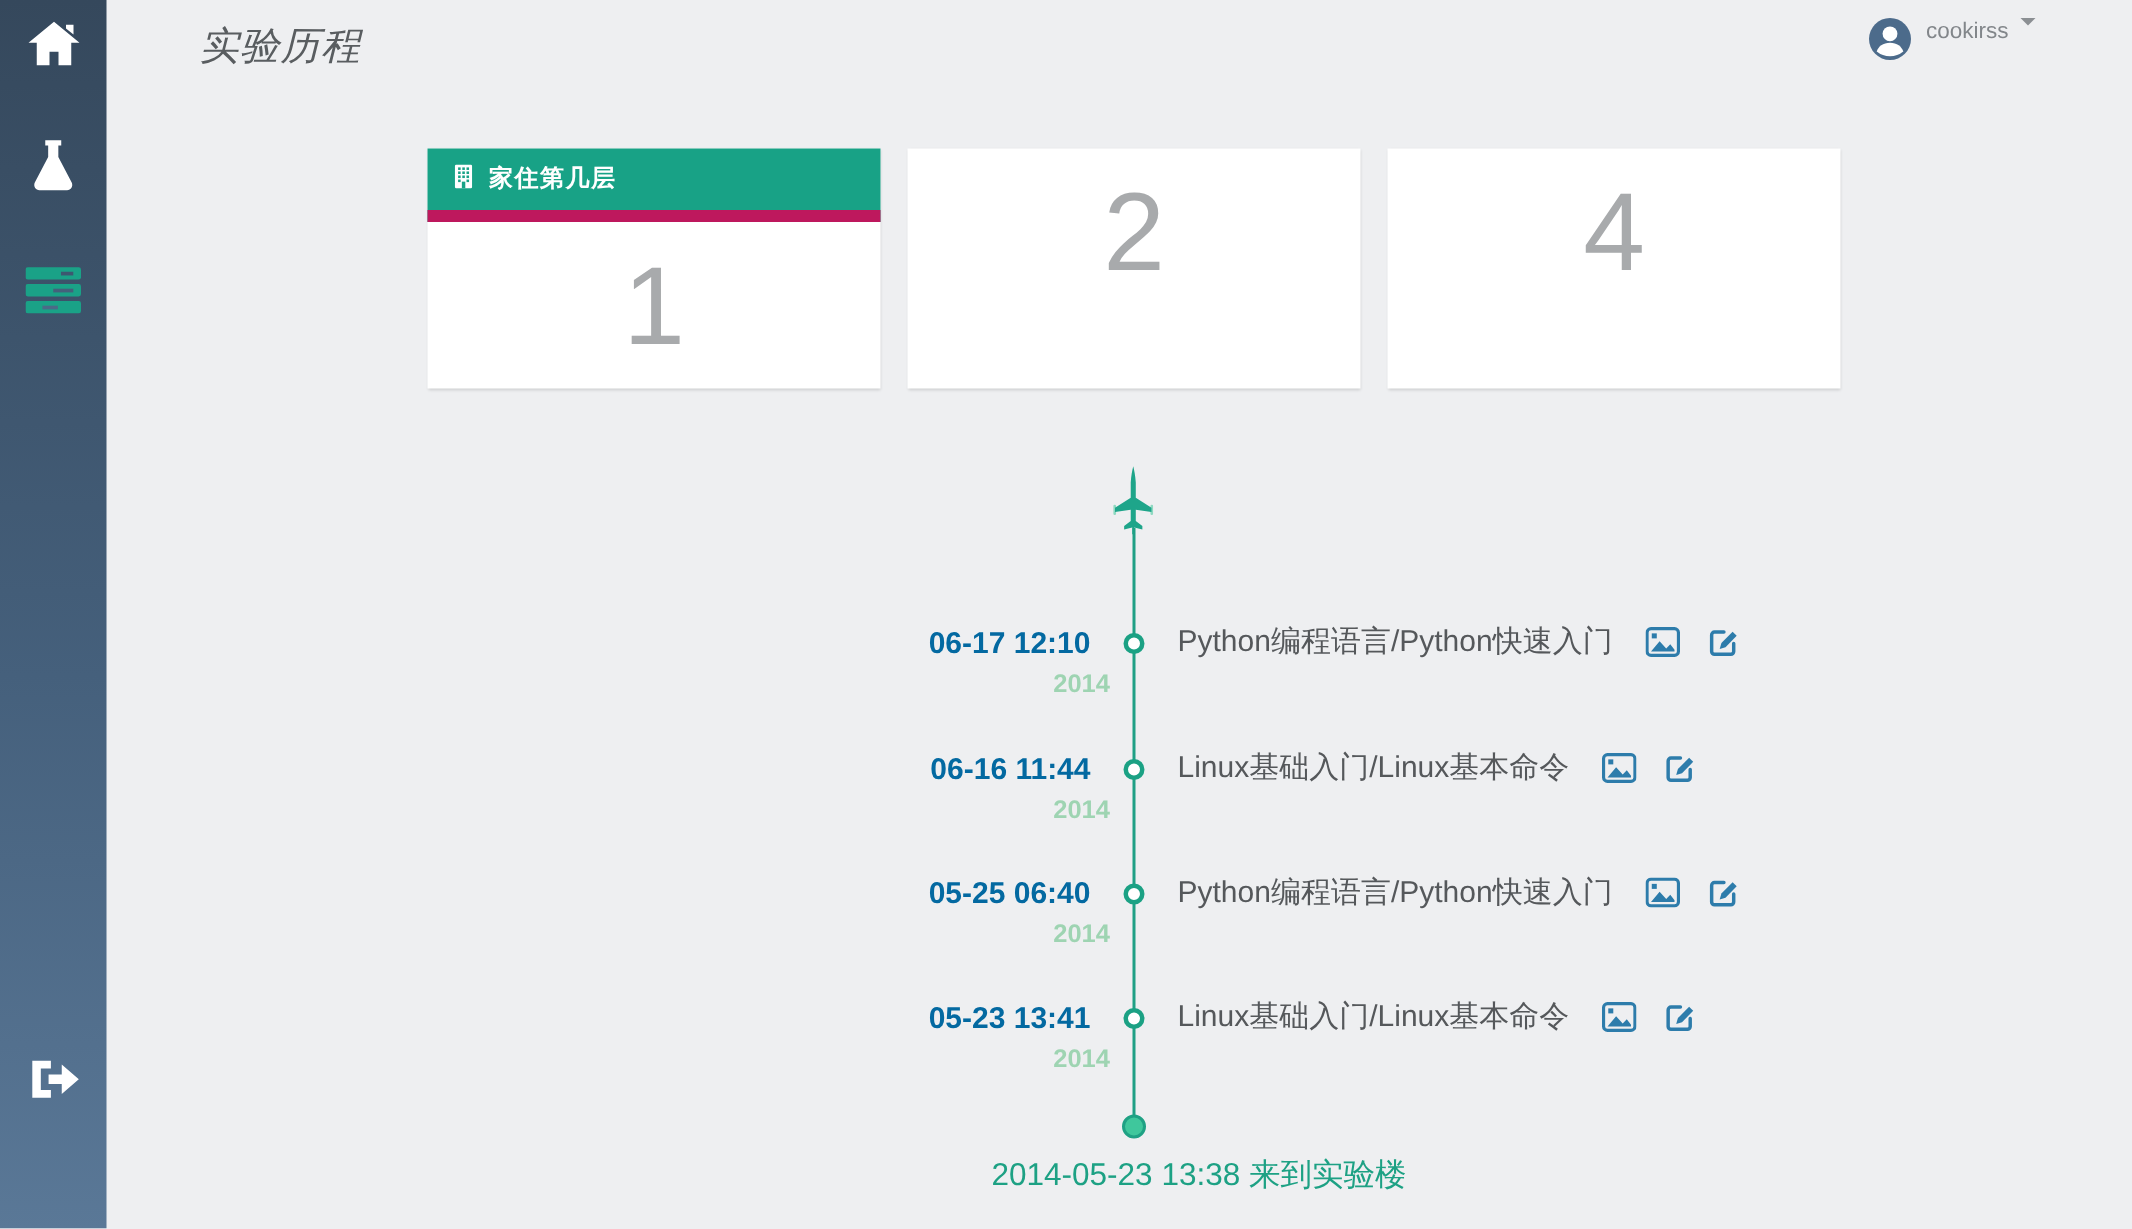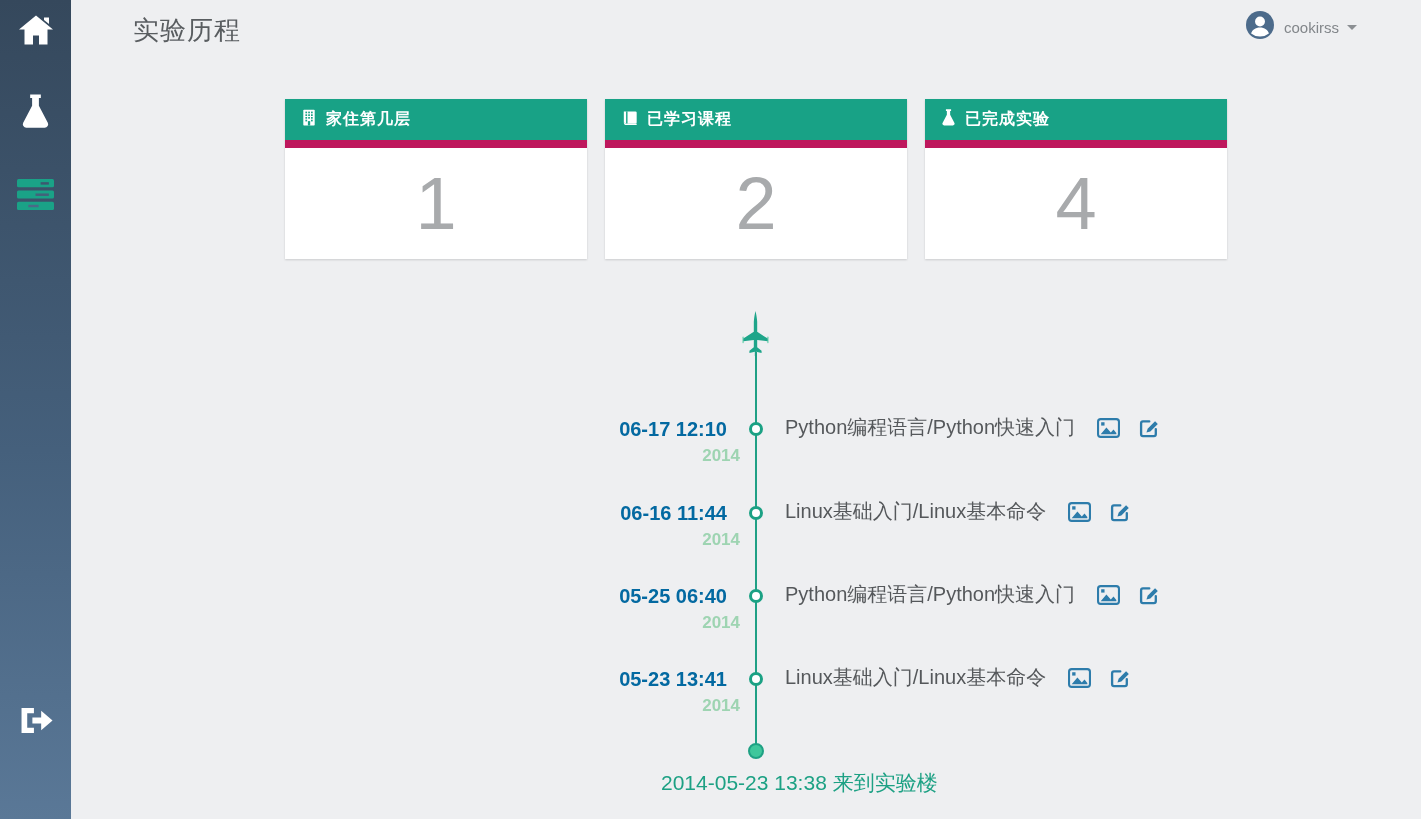--- a/index.html
+++ b/index.html
@@ -24,21 +24,21 @@
     cursor:pointer;
   }
 
   
   .page-title {
     position:absolute; left:133px; top:13px;
     font-size:26px; color:#595d60; letter-spacing:1px;
   }
   .user-box {
     position:absolute; left:1246px; top:12px; height:30px;
-    display:flex; align-items:center; cursor:pointer;
+    display:flex; cursor:pointer;
   }
   .user-name {
     margin-left:10px; font-size:15px; color:#82868a;
   }
   .caret {
     margin-left:8px; width:0; height:0;
     border-left:5px solid transparent; border-right:5px solid transparent;
     border-top:5px solid #8b8f93;
   }
 
@@ -137,21 +137,21 @@
     <div class="side-item" style="top:698px;">
       <span>
         <svg width="38" height="31" viewBox="0 0 34 30">
           <path d="M3 3 h12 v5 H8.5 v14 H15 v5 H3 Z" fill="#ffffff"></path>
           <path d="M13.5 12 h8.5 V5.5 L33 15 l-11 9.5 V18 h-8.5 Z" fill="#ffffff"></path>
         </svg>
       </span>
     </div>
   </nav>
 
-  <h1 class="page-title" style="font-weight:normal;margin:0;">实验历程</h1>
+  <h1 class="page-title" style="font-weight:normal;margin:0;font-style:italic;">实验历程</h1>
 
   <div class="user-box">
     <span>
       <svg width="28" height="28" viewBox="0 0 30 30">
         <circle cx="15" cy="15" r="15" fill="#4c6b8b"></circle>
         <circle cx="15" cy="11.3" r="5.3" fill="#ffffff"></circle>
         <path d="M15 17.6 c4.9 0 8.5 2.7 9.5 6.4 A15 15 0 0 1 5.5 24 c1 -3.7 4.6 -6.4 9.5 -6.4 Z" fill="#ffffff"></path>
       </svg>
     </span>
     <span class="user-name">cookirss</span>
@@ -180,42 +180,24 @@
               <rect x="6.9" y="11.6" width="2.3" height="4.4"></rect>
             </g>
           </svg>
         </span>
         <span class="card-label">家住第几层</span>
       </div>
       <div class="card-body">1</div>
     </div>
 
     <div class="card">
-      <div class="card-head">
-        <span>
-          <svg width="17" height="16" viewBox="0 0 18 16">
-            <path d="M3 1 h12.3 a1.3 1.3 0 0 1 1.3 1.3 v10.4 a1.3 1.3 0 0 1 -1.3 1.3 H5.8 A2.8 2.8 0 0 1 3 11.2 Z" fill="#ffffff"></path>
-            <rect x="5.4" y="1" width="1.5" height="13" fill="#18a286"></rect>
-            <path d="M3 11.2 a2.8 2.8 0 0 0 2.8 2.8 h10.8 v1.5 H5.8 A2.8 2.8 0 0 1 3 12.7 Z" fill="#ffffff"></path>
-          </svg>
-        </span>
-        <span class="card-label">已学习课程</span>
-      </div>
       <div class="card-body">2</div>
     </div>
 
     <div class="card">
-      <div class="card-head">
-        <span>
-          <svg width="15" height="17" viewBox="0 0 32 36">
-            <path d="M10.5 0.5 h11 v3.5 h-2 v8 l9.2 17.6 a3.6 3.6 0 0 1 -3.2 5.2 H6.5 a3.6 3.6 0 0 1 -3.2 -5.2 L12.5 12 V4 h-2 Z" fill="#ffffff"></path>
-          </svg>
-        </span>
-        <span class="card-label">已完成实验</span>
-      </div>
       <div class="card-body">4</div>
     </div>
 
   </div>
 
   <div class="tl-plane">
     <svg width="27" height="49" viewBox="0 0 40 72">
       <rect x="0.4" y="39" width="2.6" height="10" rx="1.2" fill="#8ed9c1"></rect>
       <rect x="37" y="39" width="2.6" height="10" rx="1.2" fill="#8ed9c1"></rect>
       <path d="M20 1 C21 5 22 10 22.5 17 L22.5 32 L38 42 L38 46 L22.5 44 L22.5 55 L29 60 L29 63.5 L21 61.5 L21 68 L19 68 L19 61.5 L11 63.5 L11 60 L17.5 55 L17.5 44 L2 46 L2 42 L17.5 32 L17.5 17 C18 10 19 5 20 1 Z" fill="#1ea58a"></path>

